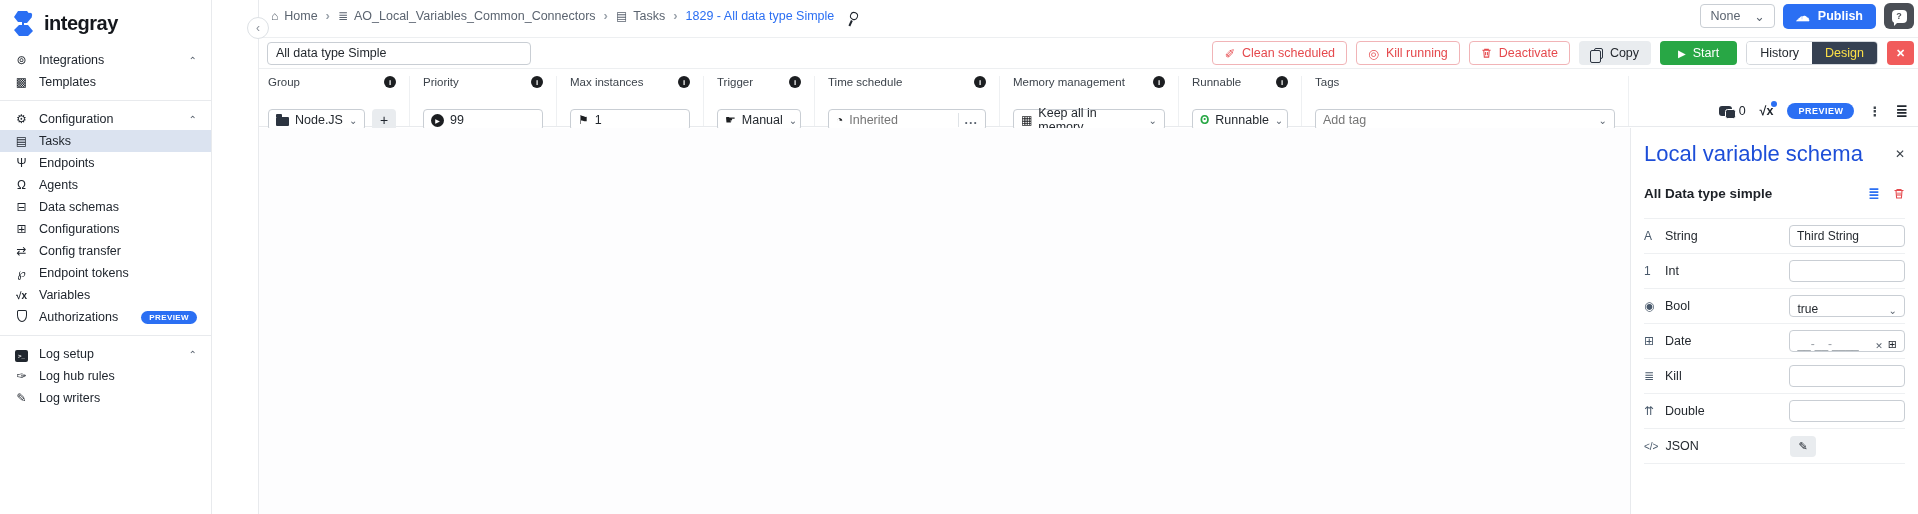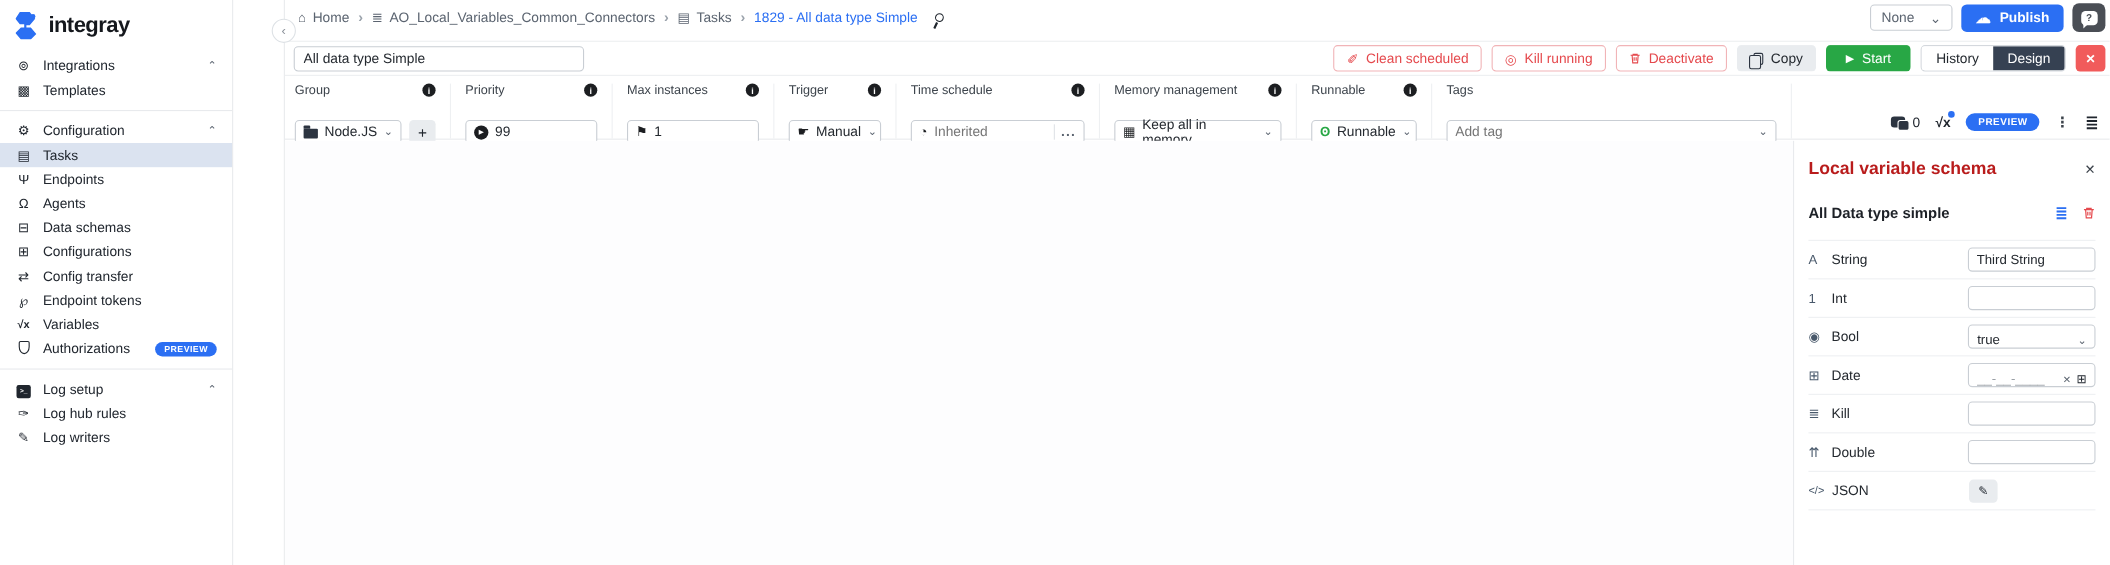--- a/index.html
+++ b/index.html
@@ -51,21 +51,21 @@
   .task-name-input{width:264px;height:23px;border:1px solid #c9ced4;border-radius:4px;padding:0 8px;font-size:12.5px;color:#24292f;font-family:inherit}
   .toolbar-actions{margin-left:auto;display:flex;gap:9px;align-items:center}
   .btn{height:24px;border-radius:4px;display:inline-flex;align-items:center;gap:7px;padding:0 11px;font-size:12.5px;
        cursor:pointer;border:1px solid transparent;background:#fff;font-family:inherit;white-space:nowrap}
   .btn-outline-danger{border-color:#f1b4b7;color:#e5494d}
   .btn-outline-danger .bi{color:#e5494d}
   .btn-grey{background:#e9ecef;color:#24292f}
   .btn-green{background:#28a745;color:#fff;padding:0 17px;font-weight:400}
   .segment{display:flex;border:1px solid #d4d8dd;border-radius:4px;overflow:hidden;height:24px}
   .seg{padding:0 13px;display:flex;align-items:center;color:#24292f;cursor:pointer;background:#fff}
-  .seg-active{background:#364152;color:#ffffff}
+  .seg-active{background:#364152;color:#fde047}
   .btn-x{width:27px;height:24px;background:#f15b5b;color:#fff;border:none;border-radius:4px;display:flex;align-items:center;justify-content:center;font-weight:700;font-size:11px;cursor:pointer}
   .copy-ic{width:9px;height:11px;border:1.5px solid #2c3440;border-radius:2px;position:relative;margin-left:3px}
   .copy-ic::before{content:"";position:absolute;left:-4.5px;top:1.5px;width:9px;height:11px;border:1.5px solid #2c3440;border-radius:2px;background:#e9ecef}
 
   
   .fields-row{display:flex;height:58px;border-bottom:1px solid #e8eaed;padding:7px 0 0 9px;position:relative}
   .field{padding-right:13px;margin-right:13px;border-right:1px solid #eef0f2}
   .field:last-of-type{border-right:none}
   .field-label{display:flex;align-items:center;justify-content:space-between;font-size:11.5px;color:#3c434b;margin-bottom:21px;gap:10px}
   .info-dot{width:12px;height:12px;background:#1c1e21;color:#fff;border-radius:50%;font-size:8px;font-weight:700;
@@ -89,21 +89,21 @@
   .fx{font-weight:700;font-size:12.5px;position:relative}
   .fx::after{content:"";position:absolute;right:-4px;top:-3px;width:6px;height:6px;background:#2b6ff3;border-radius:50%}
   .pill-preview{background:#2b6ff3;color:#fff;font-size:9px;font-weight:700;padding:3px 11px;border-radius:9px;letter-spacing:.5px}
   .kebab{font-size:13px;font-weight:700;color:#3c434b;cursor:pointer}
   .menu-ic{font-size:15px;font-weight:700;color:#20262e;cursor:pointer}
 
   
   .canvas{position:absolute;left:0;right:0;top:128px;bottom:0;background:#fdfdfe}
   .panel{position:absolute;right:0;top:0;bottom:0;width:288px;background:#fff;border-left:1px solid #e8eaed;padding:14px 13px 0}
   .panel-title-row{display:flex;align-items:center;justify-content:space-between;height:24px;margin-bottom:16px}
-  .panel-title{font-size:16px;font-weight:700;color:#b91c1c}
+  .panel-title{font-size:22px;font-weight:400;color:#1d4ed8}
   .panel-close{background:none;border:none;font-size:12px;color:#3c434b;cursor:pointer}
   .schema-row{display:flex;align-items:center;height:22px;margin-bottom:14px}
   .schema-name{font-size:13.5px;font-weight:700;color:#1d2127}
   .schema-actions{margin-left:auto;display:flex;gap:13px;align-items:center}
   .list-ic{color:#2b6ff3;font-size:14px;font-weight:700;cursor:pointer}
   .trash-btn{background:none;border:none;color:#e5494d;cursor:pointer;display:flex}
   .cols{display:flex;font-size:10px;font-weight:700;color:#8a9099;letter-spacing:.3px;height:16px;margin-bottom:4px}
   .col-name{width:146px}
   .vrow{display:flex;align-items:center;height:35px;border-top:1px solid #eef0f2}
   .vrow-label{width:146px;display:flex;align-items:center;gap:7px;font-size:12.5px;color:#24292f}

